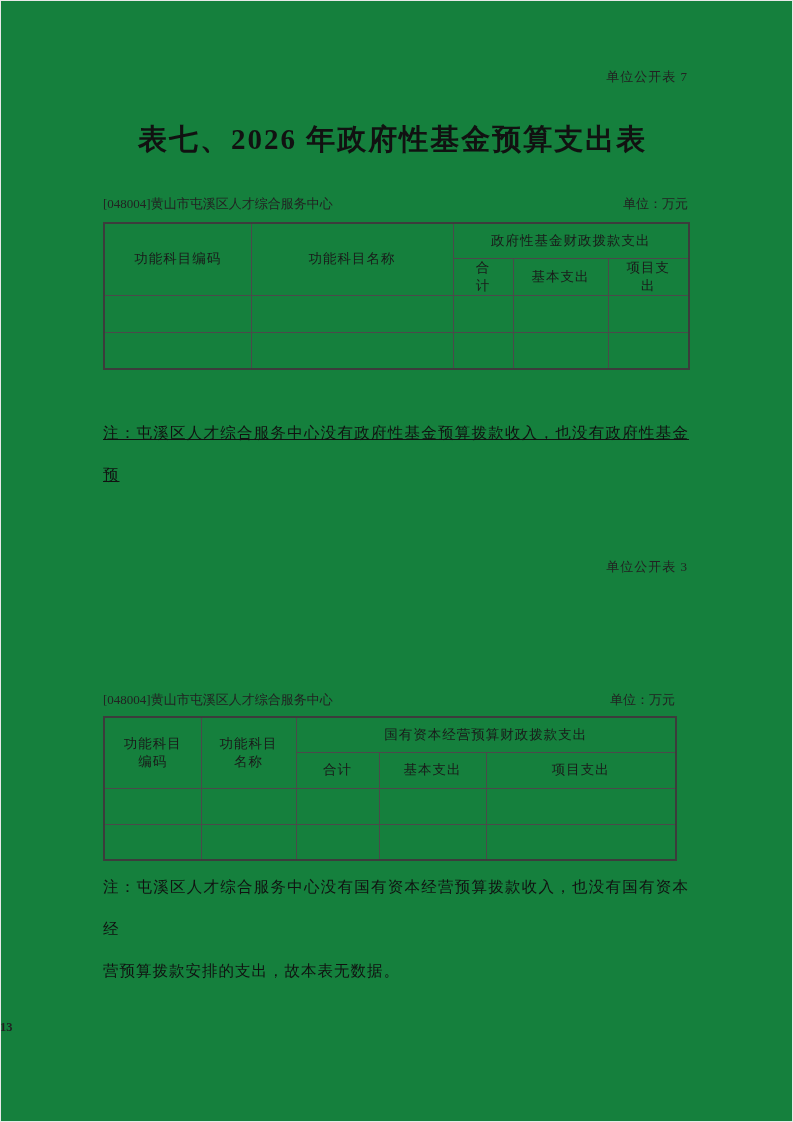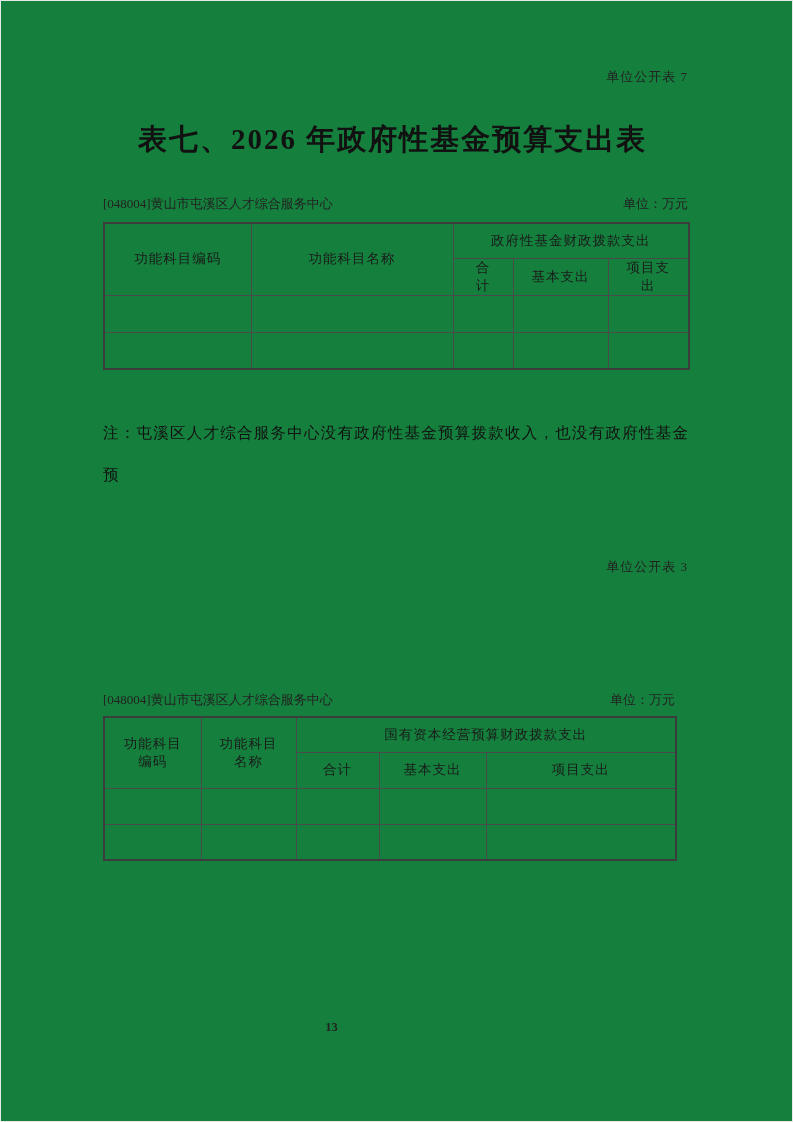--- a/index.html
+++ b/index.html
@@ -70,29 +70,28 @@
   .budget-8 .hrow-2 th { height: 36px; }
   .budget-8 .brow td  { height: 36px; }
   .note {
     position: absolute;
     left: 103px;
     font-size: 15.5px;
     line-height: 42px;
     letter-spacing: 1px;
     color: #111;
   }
-  .note-7 { top: 412px; width: 586px; }
+  .note-7 { top: 412px; width: 586px; text-decoration: underline; }
   .note-8 { top: 866px; width: 586px; }
   .note .line-1 { text-align: justify; text-align-last: justify; }
   .note .line-2 { text-align: left; }
   .page-number {
     position: absolute;
     top: 1020px;
     left: 0; width: 663px;
-    text-align: center;
     font-size: 12.5px;
     color: #222;
     font-weight: bold;
   }
 </style>
 </head>
 <body>
 
 <div class="page">
 
@@ -186,16 +185,20 @@
       <tr class="brow">
         <td></td>
         <td></td>
         <td></td>
         <td></td>
         <td></td>
       </tr>
     </tbody>
   </table>
 
+  <div class="note note-8">
+    <div class="line-1">注：屯溪区人才综合服务中心没有国有资本经营预算拨款收入，也没有国有资本经</div>
+    <div class="line-2">营预算拨款安排的支出，故本表无数据。</div>
+  </div>
 
   <div class="page-number">13</div>
 
 </div>
 
 </body></html>

